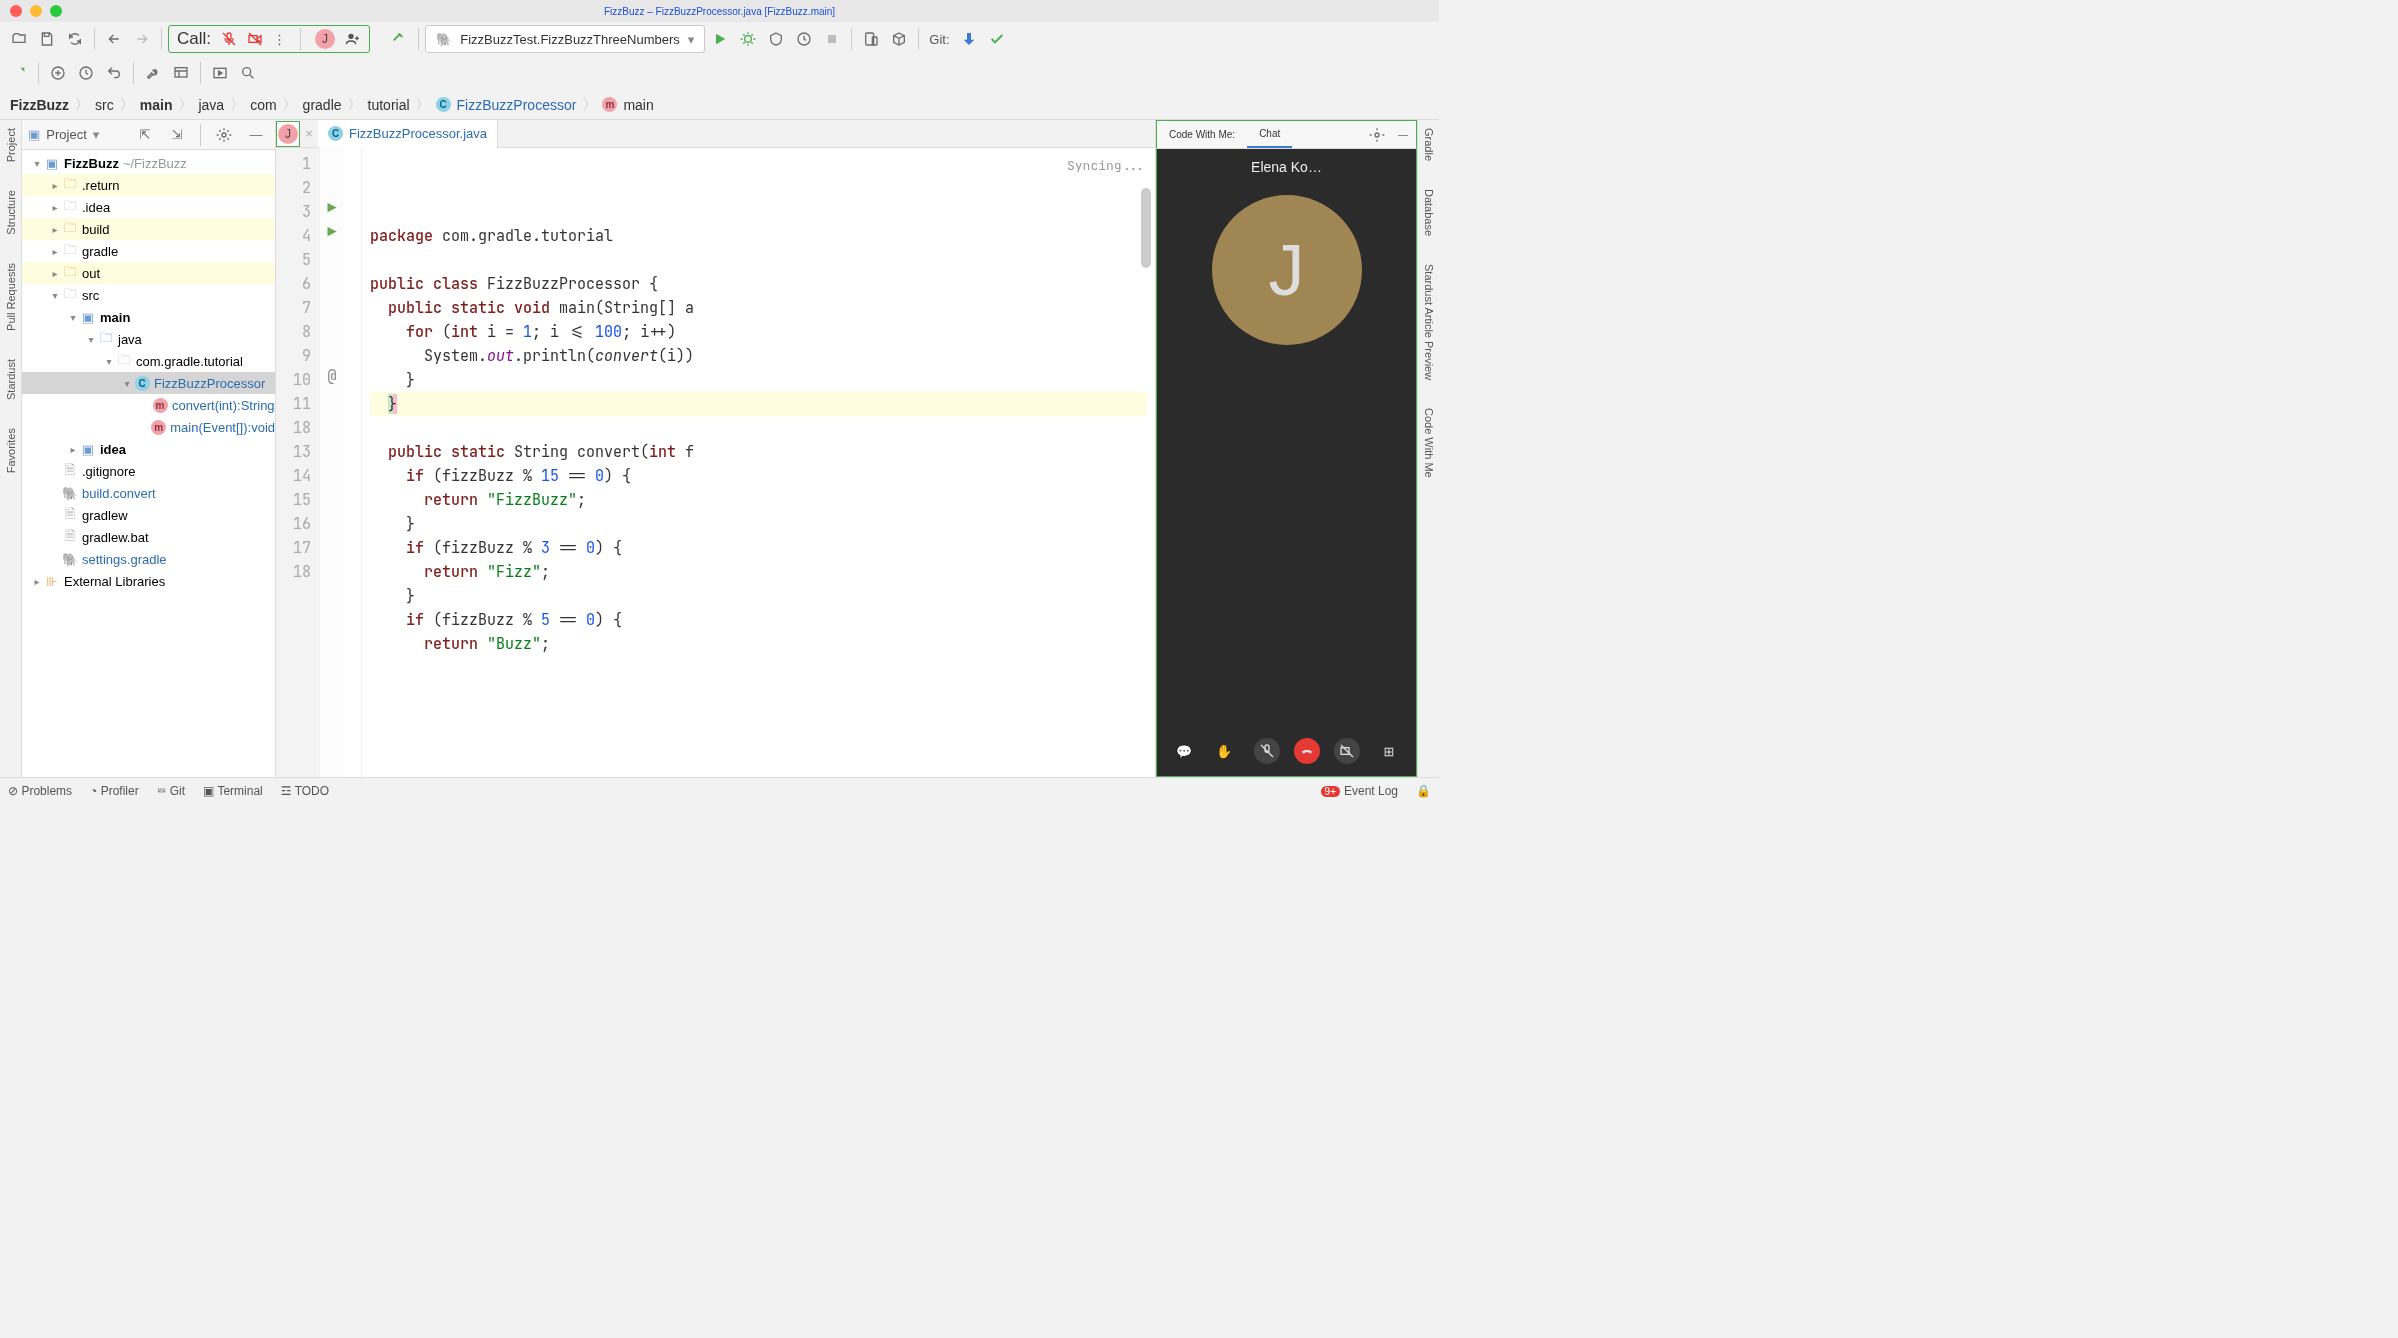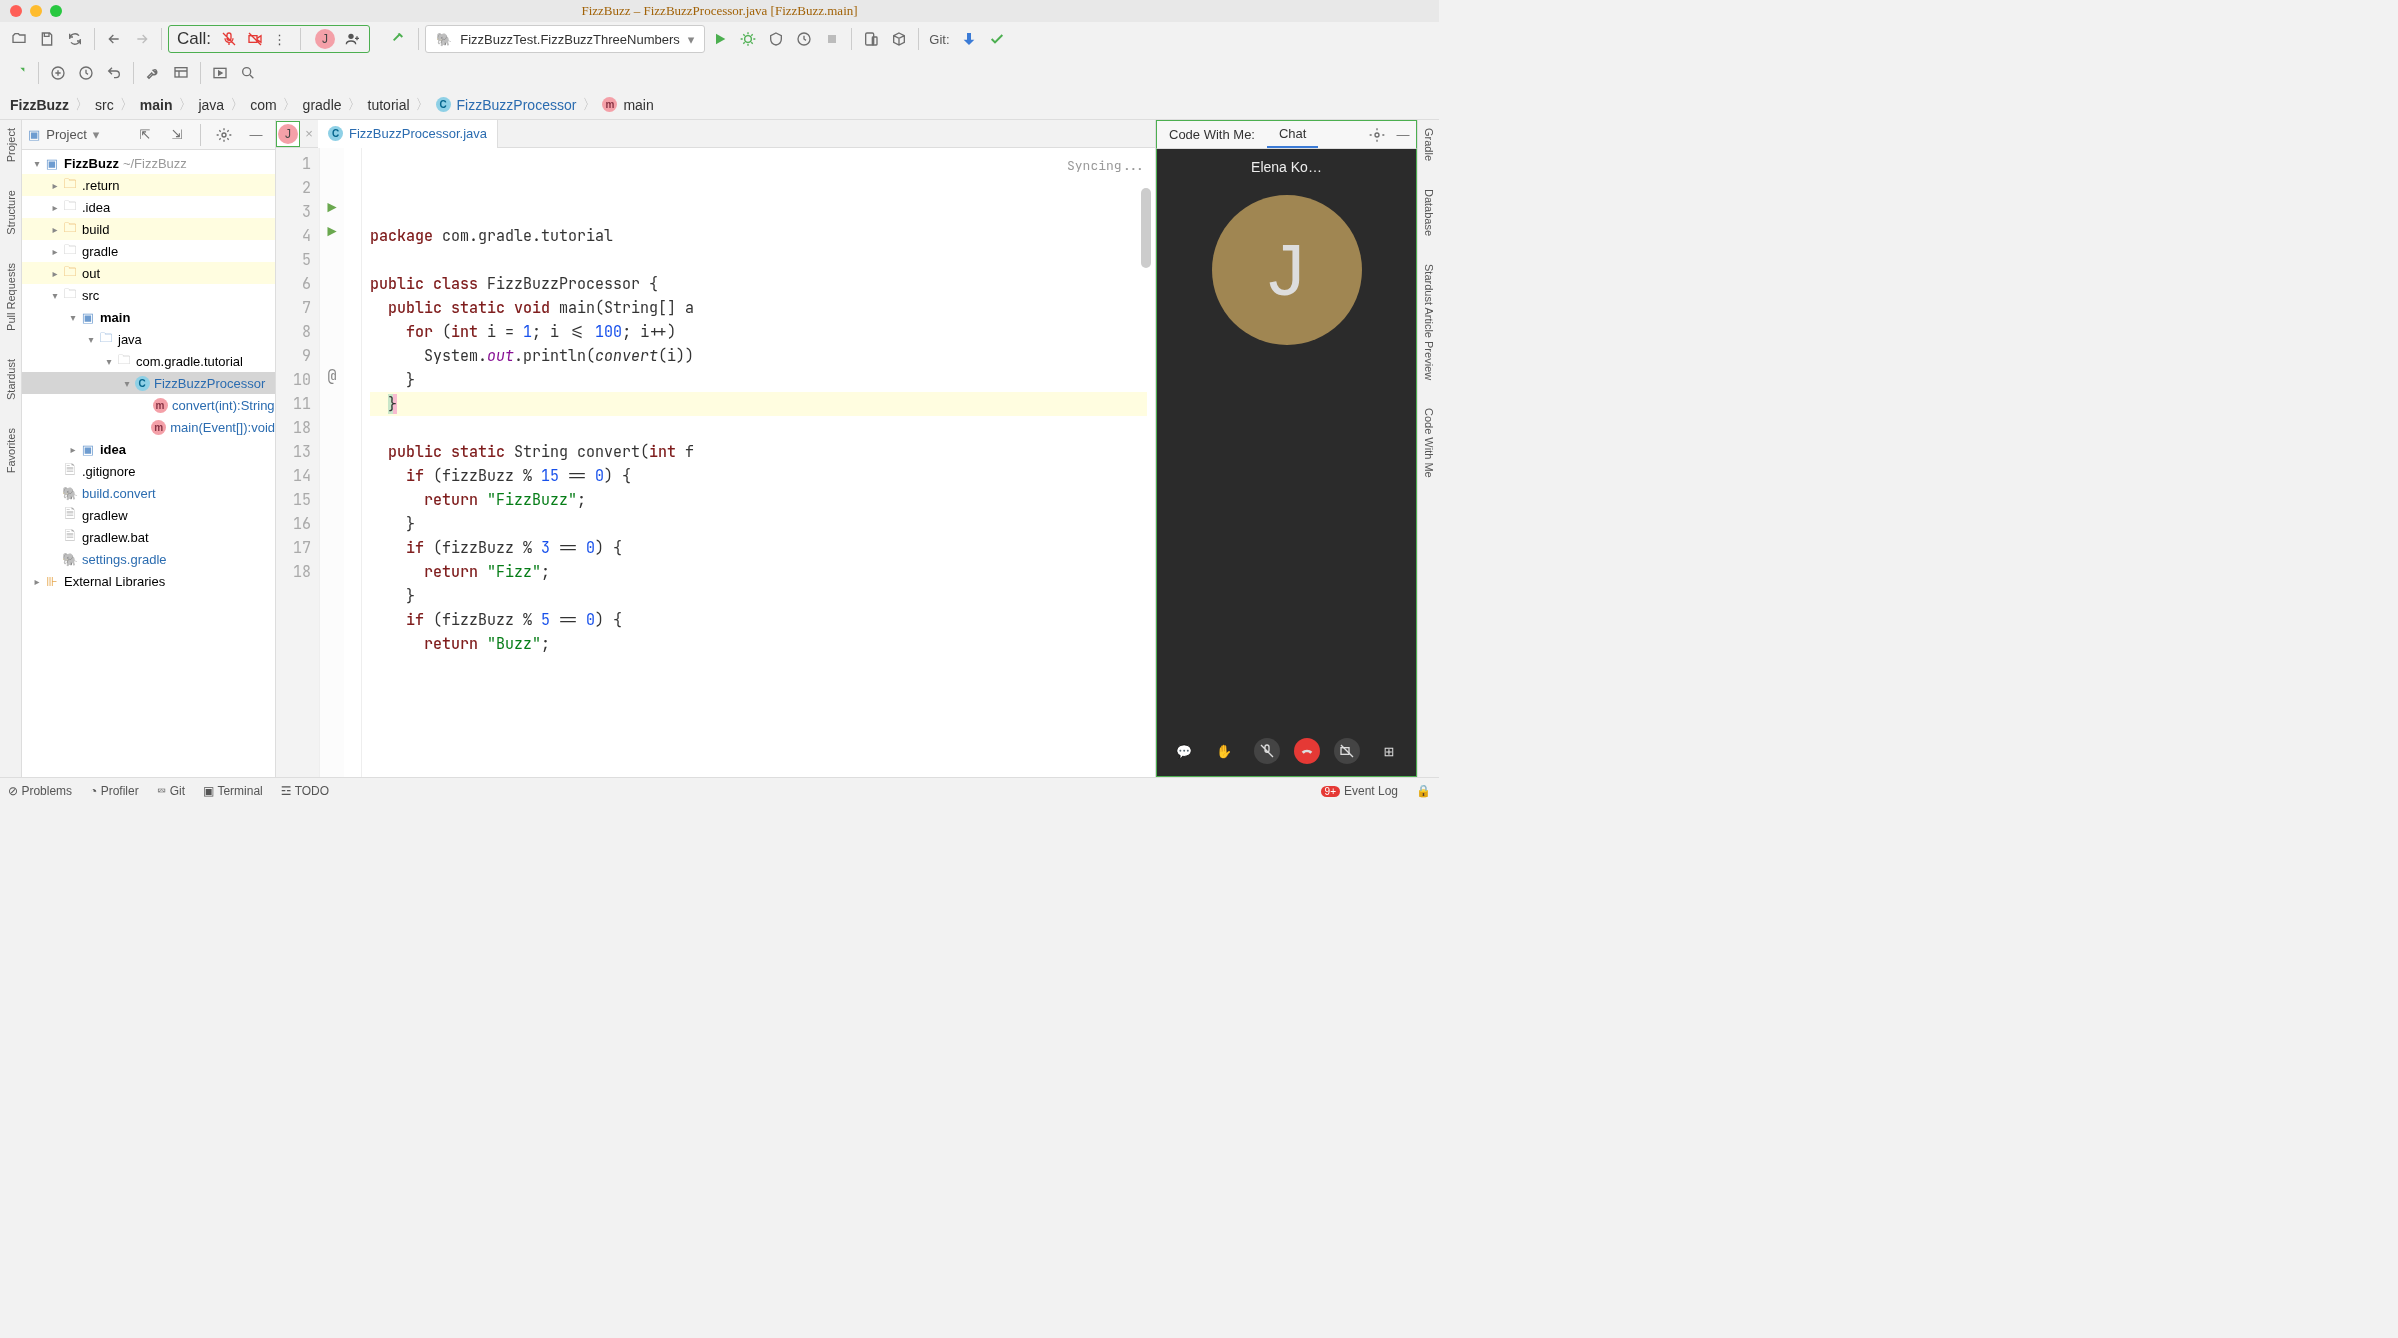--- a/index.html
+++ b/index.html
@@ -2,21 +2,21 @@
 <html><head>
 <meta charset="utf-8">
 <style>
 * { margin:0; padding:0; box-sizing:border-box; }
 body { font-family:-apple-system,"Segoe UI",sans-serif; font-size:13px; background:#f2f2f2; color:#333; overflow:hidden; width:1439px; height:803px; }
 
 
 .titlebar { height:22px; display:flex; align-items:center; background:#e8e8e8; position:relative; }
 .traffic-lights { display:flex; gap:8px; padding-left:10px; }
 .dot { width:12px; height:12px; border-radius:50%; }
-.title-text { position:absolute; left:50%; transform:translateX(-50%); font-size:13px; color:#a16207;font-family:Liberation Serif, serif; }
+.title-text { position:absolute; left:50%; transform:translateX(-50%); font-size:10px; color:#1d4ed8; }
 
 
 .toolbar { height:34px; display:flex; align-items:center; padding:0 6px; background:#f2f2f2; gap:2px; }
 .tbtn { width:26px; height:26px; display:flex; align-items:center; justify-content:center; color:#6e6e6e; border-radius:3px; cursor:pointer; }
 .tsep { width:1px; height:22px; background:#ccc; margin:0 4px; }
 .call-box { border:1px solid #4caf50; border-radius:3px; display:flex; align-items:center; height:28px; padding:0 8px; gap:10px; }
 .call-label { color:#333; font-size:17px; }
 .avatar-sm { width:20px; height:20px; border-radius:50%; background:#f4a0a8; color:#444; display:flex; align-items:center; justify-content:center; font-size:12px; }
 .run-config { border:1px solid #ccc; border-radius:3px; height:28px; display:flex; align-items:center; padding:0 10px; gap:8px; background:#fff; }
 .git-label { color:#555; font-size:13px; margin:0 4px; }
@@ -67,21 +67,21 @@
 .num { color:#1750eb; }
 .fld { color:#871094; font-style:italic; }
 .mtd { font-style:italic; }
 .sync { position:absolute; top:6px; right:10px; color:#999; font-size:13px; font-style:normal; }
 .hl-line { background:#fffde0; }
 .cursor-brace { background:linear-gradient(90deg,#c8e6c9 50%,#f8bbd0 50%); }
 .scroll-thumb { position:absolute; right:4px; top:40px; width:10px; height:80px; background:#ccc; border-radius:5px; }
 
 
 .cwm { width:262px; background:#fff; border-left:1px solid #ddd; display:flex; flex-direction:column; }
-.cwm-head { height:28px; display:flex; align-items:center; border:1px solid #4caf50; border-bottom:none; background:#f7f7f7; font-size:13px; }
+.cwm-head { height:28px; display:flex; align-items:center; border:1px solid #4caf50; border-bottom:none; background:#f7f7f7; font-size:10px; }
 .cwm-tab { padding:0 12px; height:100%; display:flex; align-items:center; color:#333; }
 .cwm-tab.active { border-bottom:2px solid #3b7bd6; }
 .cwm-body { flex:1; background:#2b2b2b; display:flex; flex-direction:column; align-items:center; padding:10px 0 0; border:1px solid #4caf50; border-top:1px solid #ddd; position:relative; }
 .call-name { color:#eee; font-size:14px; margin-bottom:20px; }
 .avatar-lg { width:150px; height:150px; border-radius:50%; background:#a08652; display:flex; align-items:center; justify-content:center; color:#ddd; font-size:72px; font-weight:300; }
 .call-ctrls { position:absolute; bottom:12px; left:0; right:0; display:flex; align-items:center; justify-content:space-between; padding:0 14px; }
 .cc { width:26px; height:26px; border-radius:50%; display:flex; align-items:center; justify-content:center; color:#ddd; font-size:13px; }
 .cc.red { background:#e53935; }
 .cc.dark { background:#444; }
 

